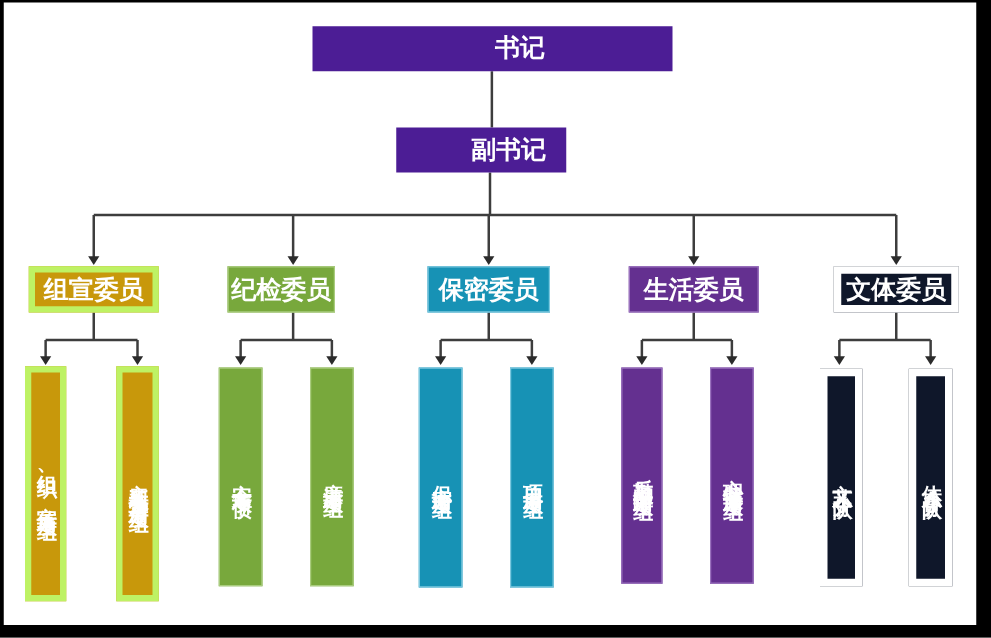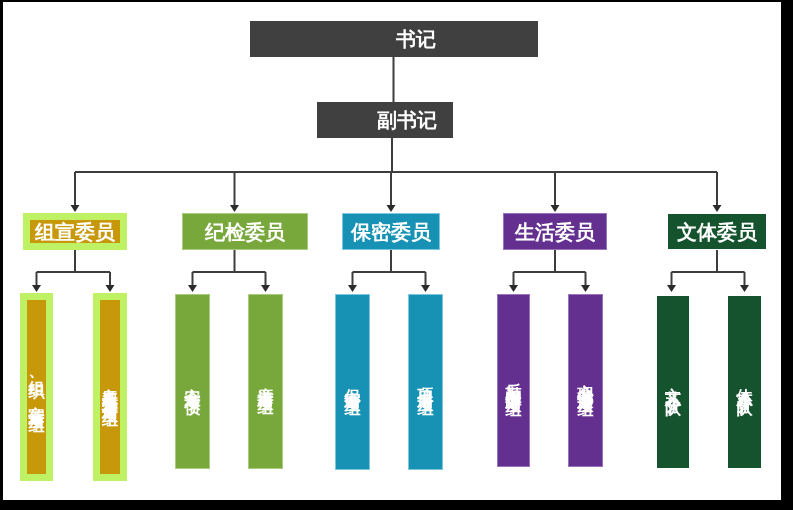--- a/index.html
+++ b/index.html
@@ -30,26 +30,26 @@
   .vnode{
     position:absolute;
     display:flex;align-items:center;justify-content:center;
   }
   .vtext{
     writing-mode:vertical-rl;
     text-orientation:upright;
     color:#fff;font-weight:bold;font-size:16px;
     letter-spacing:3px;line-height:1;
   }
-  .red{background:#404040;padding-left:44px;}
-  .gold{background:#C8980B;border:7px solid #bef264;}
+  .red{background:#4c1d95;padding-left:44px;}
+  .gold{background:#C8980B;border:5px solid #bef264;}
   .green{background:#78A83C;border:1px solid #A9CC7E;}
   .teal{background:#1792B5;border:1px solid #7CC8DF;text-align:center;}
   .purple{background:#643090;border:1px solid #9A72BE;}
-  .magenta{background:#14532d;border:1px solid #ffffff;}
+  .magenta{background:#0f172a;border:6px solid #ffffff;}
 </style>
 </head>
 <body>
 
 <div class="stage">
   <div class="panel"></div>
 
   <svg class="wires" viewBox="0 0 793 510" xmlns="http://www.w3.org/2000/svg">
     <g stroke="#3D3D3D" stroke-width="2" fill="none">
 
@@ -115,21 +115,21 @@
     <span>书记</span>
   </div>
 
   <div class="node red" style="left:317px;top:102px;width:136px;height:36px">
     <span>副书记</span>
   </div>
 
   <div class="node gold" style="left:23px;top:213px;width:104px;height:37px">
     <span>组宣委员</span>
   </div>
-  <div class="node green" style="left:182px;top:213px;width:126px;height:37px">
+  <div class="node green" style="left:182px;top:213px;width:86px;height:37px">
     <span>纪检委员</span>
   </div>
   <div class="node teal" style="left:342px;top:213px;width:98px;height:37px">
     <span>保密委员</span>
   </div>
   <div class="node purple" style="left:503px;top:213px;width:104px;height:37px">
     <span>生活委员</span>
   </div>
   <div class="node magenta" style="left:667px;top:213px;width:100px;height:37px">
     <span>文体委员</span>

